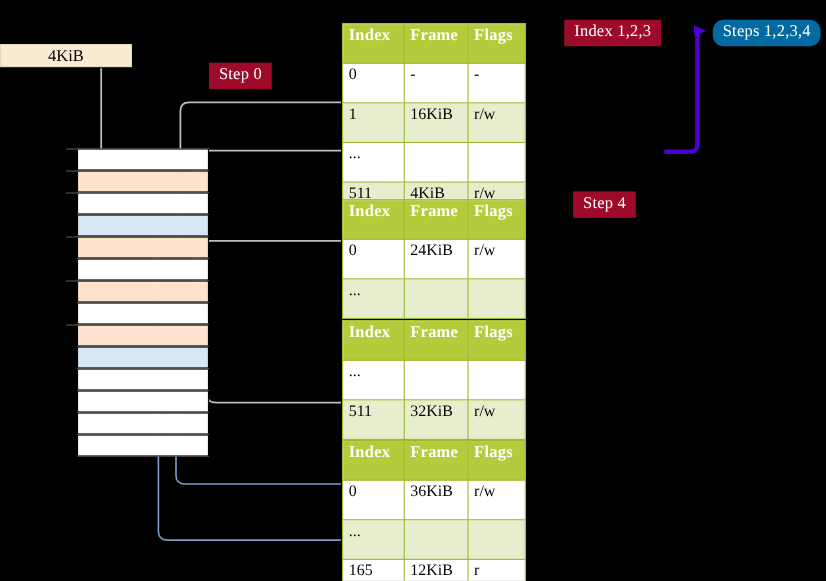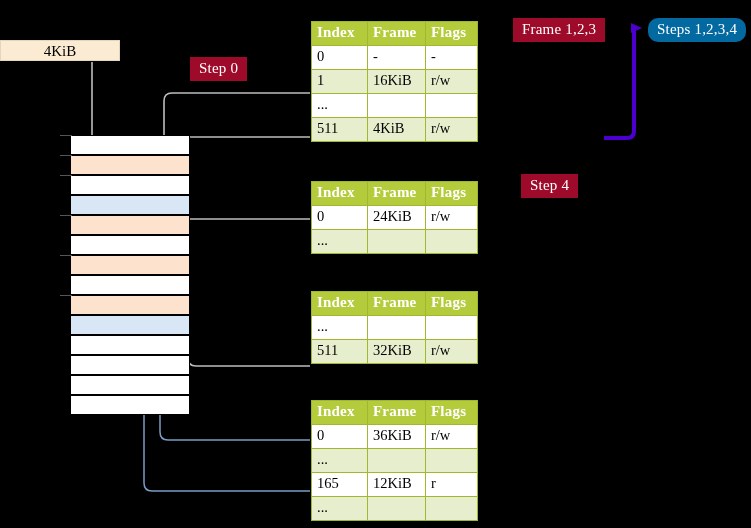--- a/index.html
+++ b/index.html
@@ -53,21 +53,21 @@
   
   .ptable{
     position:absolute;
     border-collapse:collapse;
     border:1px solid #9fb82e;
     background:#ffffff;
     font-size:14.5px;
   }
   .ptable td,.ptable th{
     border:1px solid #9fb82e;
-    padding:2px 5px 4px 5px;
+    padding:2px 5px 16px 5px;
     height:21px;
     box-sizing:border-box;
     text-align:left;
     vertical-align:middle;
     font-weight:normal;
     color:#000;
   }
   .ptable th{
     background:#b4cc3c;
     color:#ffffff;
@@ -119,21 +119,21 @@
 
     <path fill="none" stroke="#7a9cc6" stroke-width="1.5" d="M310,440 L168,440 Q160,440 160,432 L160,338"></path>
     <path fill="none" stroke="#7a9cc6" stroke-width="1.5" d="M160,338 L160,328" marker-end="url(#bh-up)"></path>
 
     <path fill="none" stroke="#7a9cc6" stroke-width="1.5" d="M310,491 L152,491 Q144,491 144,483 L144,222"></path>
     <path fill="none" stroke="#7a9cc6" stroke-width="1.5" d="M144,222 L144,212" marker-end="url(#bh-up)"></path>
 
     <path fill="none" stroke="#4b00d0" stroke-width="4" d="M604,138 L627,138 Q634,138 634,131 L634,28 L631,28" marker-end="url(#vh-left)"></path>
   </svg>
 
-  <div class="badge red" style="left:513px;top:18px;">Frame 1,2,3</div>
+  <div class="badge red" style="left:513px;top:18px;">Index 1,2,3</div>
 
   <div class="badge violet" style="left:648px;top:18px;">Steps 1,2,3,4</div>
 
   <div class="badge red" style="left:190px;top:41px;margin-top:16px;">Step 0</div>
 
   <div class="badge red" style="left:521px;top:174px;">Step 4</div>
 
   <div class="memlabel" style="left:0px;top:40px;width:120px;height:21px;">4KiB</div>
 
   <div class="memcol" style="left:70px;top:135px;width:120px;height:280px;">

